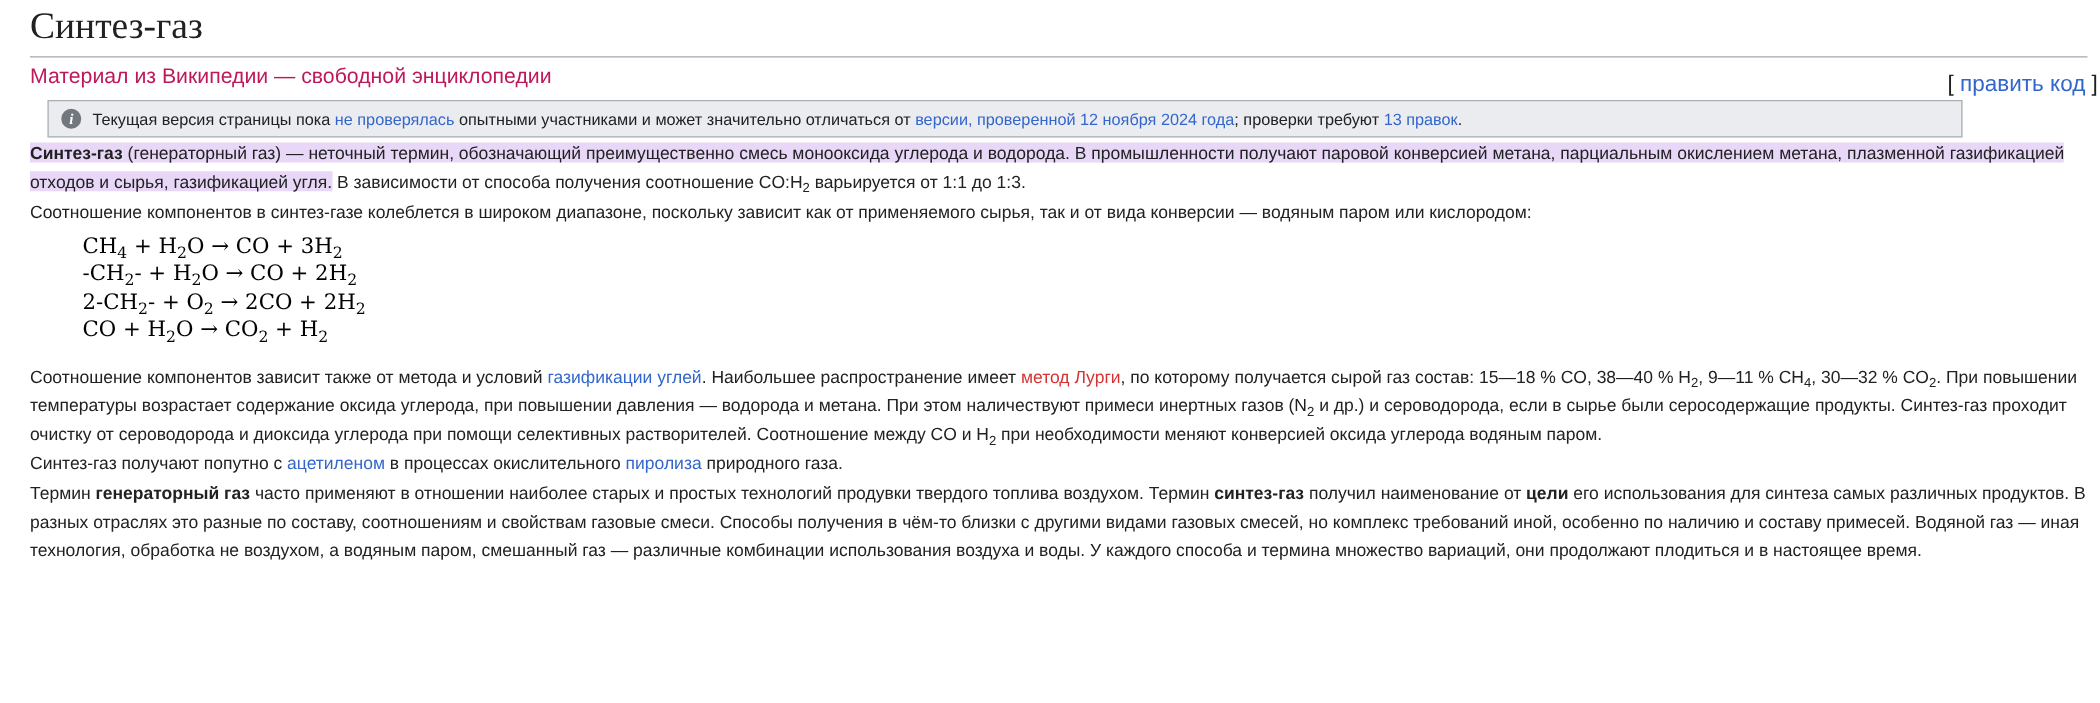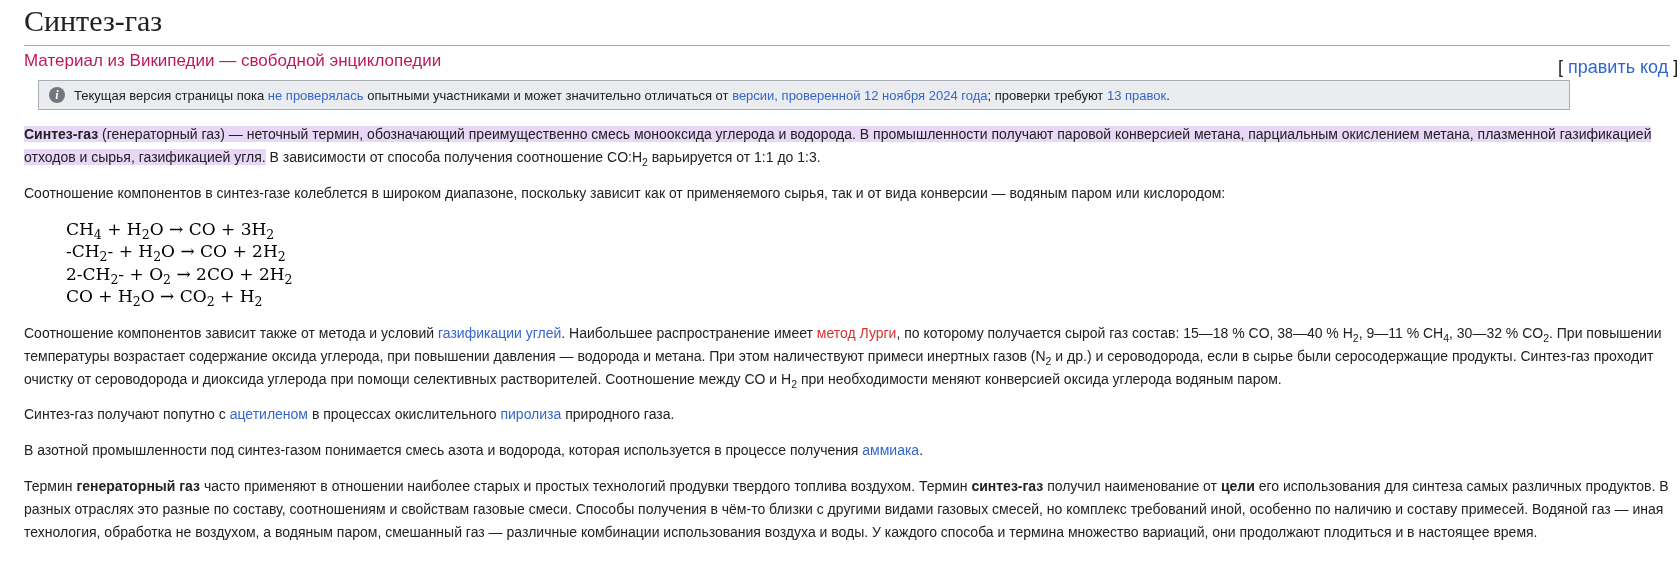--- a/index.html
+++ b/index.html
@@ -26,21 +26,21 @@
     margin:9px 0 0 14px;padding:6px 10px;
     background:#eaecf0;border:1px solid #a9aeb5;
     font-size:13px;color:#202122;
   }
   .icon-info{
     flex:0 0 auto;width:16px;height:16px;border-radius:50%;
     background:#72777d;color:#fff;text-align:center;
     font-family:"Liberation Serif",serif;font-style:italic;font-weight:700;
     font-size:12px;line-height:16px;
   }
-  p{margin:13px 0;line-height:1.64;}
+  p{margin:1px 0;line-height:1.64;}
   .equations{
     margin:5px 0 14px 42px;
     font-family:"DejaVu Serif","Liberation Serif",serif;
     font-size:17px;line-height:1.32;color:#000;
   }
   a{text-decoration:none;cursor:pointer;}
   .link{color:var(--link,#3366cc);}
   .redlink{color:var(--redlink,#d63232);}
   .hl{background:var(--hl,#e8d7f6);}
   sub{font-size:10.5px;line-height:0;}
@@ -65,16 +65,15 @@
       <p><span class="bold hl">Синтез-газ</span><span class="hl"> (генераторный газ) — неточный термин, обозначающий преимущественно смесь монооксида углерода и водорода. В промышленности получают паровой конверсией метана, парциальным окислением метана, плазменной газификацией отходов и сырья, газификацией угля.</span><span> В зависимости от способа получения соотношение CO:H</span><span><sub>2</sub></span><span> варьируется от 1:1 до 1:3.</span></p>
       <p><span>Соотношение компонентов в синтез-газе колеблется в широком диапазоне, поскольку зависит как от применяемого сырья, так и от вида конверсии — водяным паром или кислородом:</span></p>
       <div class="equations">
         <div><span>CH</span><span><sub>4</sub></span><span> + H</span><span><sub>2</sub></span><span>O → CO + 3H</span><span><sub>2</sub></span></div>
         <div><span>-CH</span><span><sub>2</sub></span><span>- + H</span><span><sub>2</sub></span><span>O → CO + 2H</span><span><sub>2</sub></span></div>
         <div><span>2-CH</span><span><sub>2</sub></span><span>- + O</span><span><sub>2</sub></span><span> → 2CO + 2H</span><span><sub>2</sub></span></div>
         <div><span>CO + H</span><span><sub>2</sub></span><span>O → CO</span><span><sub>2</sub></span><span> + H</span><span><sub>2</sub></span></div>
       </div>
       <p><span>Соотношение компонентов зависит также от метода и условий </span><a class="link">газификации углей</a><span>. Наибольшее распространение имеет </span><a class="redlink">метод Лурги</a><span>, по которому получается сырой газ состав: 15—18 % CO, 38—40 % H</span><span><sub>2</sub></span><span>, 9—11 % CH</span><span><sub>4</sub></span><span>, 30—32 % CO</span><span><sub>2</sub></span><span>. При повышении температуры возрастает содержание оксида углерода, при повышении давления — водорода и метана. При этом наличествуют примеси инертных газов (N</span><span><sub>2</sub></span><span> и др.) и сероводорода, если в сырье были серосодержащие продукты. Синтез-газ проходит очистку от сероводорода и диоксида углерода при помощи селективных растворителей. Соотношение между CO и H</span><span><sub>2</sub></span><span> при необходимости меняют конверсией оксида углерода водяным паром.</span></p>
       <p><span>Синтез-газ получают попутно с </span><a class="link">ацетиленом</a><span> в процессах окислительного </span><a class="link">пиролиза</a><span> природного газа.</span></p>
-      <p><span>В азотной промышленности под синтез-газом понимается смесь азота и водорода, которая используется в процессе получения </span><a class="link">аммиака</a><span>.</span></p>
       <p><span>Термин </span><span class="bold">генераторный газ</span><span> часто применяют в отношении наиболее старых и простых технологий продувки твердого топлива воздухом. Термин </span><span class="bold">синтез-газ</span><span> получил наименование от </span><span class="bold">цели</span><span> его использования для синтеза самых различных продуктов. В разных отраслях это разные по составу, соотношениям и свойствам газовые смеси. Способы получения в чём-то близки с другими видами газовых смесей, но комплекс требований иной, особенно по наличию и составу примесей. Водяной газ — иная технология, обработка не воздухом, а водяным паром, смешанный газ — различные комбинации использования воздуха и воды. У каждого способа и термина множество вариаций, они продолжают плодиться и в настоящее время.</span></p>
     </div>
 </div>
 
 </body></html>

